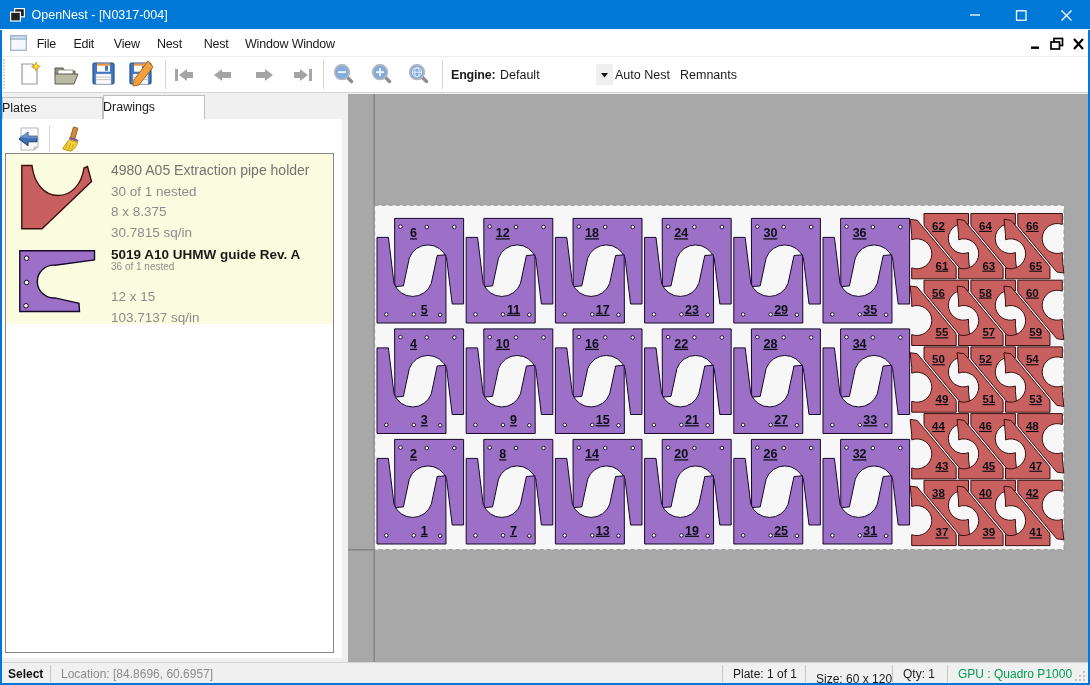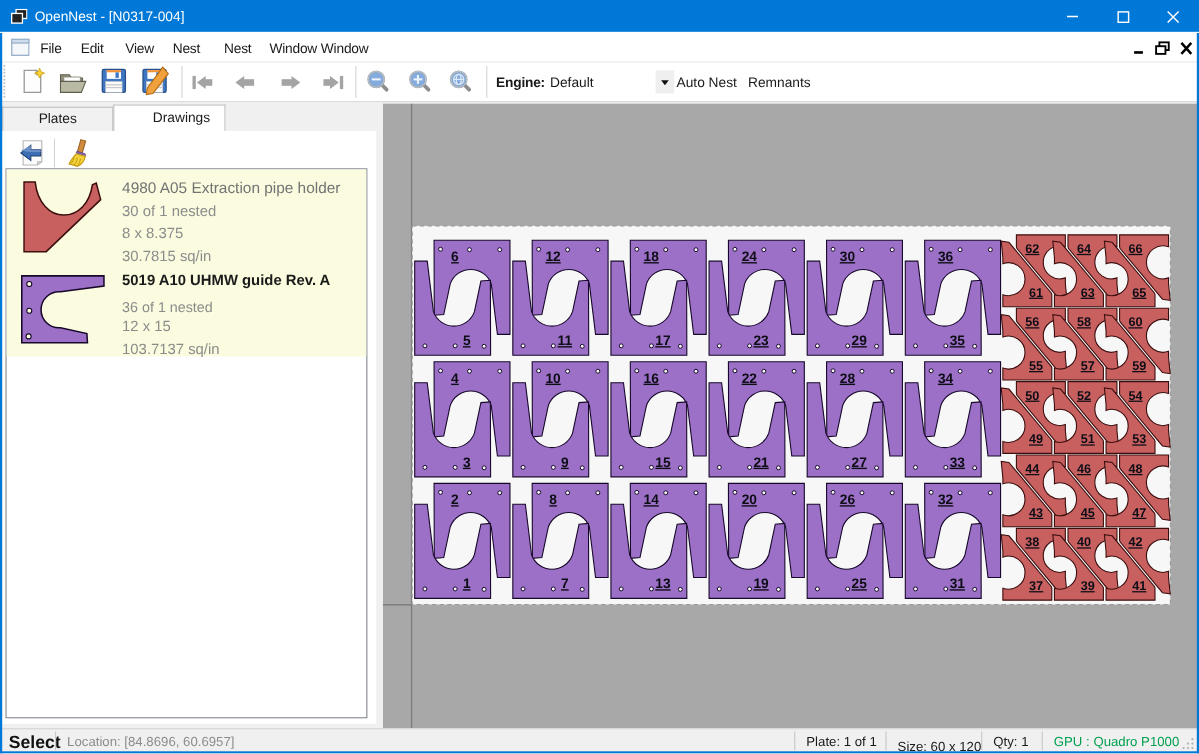--- a/index.html
+++ b/index.html
@@ -129,23 +129,23 @@
 <div class="abs" style="left:451px;top:68px;font-size:12.5px;font-weight:bold;letter-spacing:-0.2px;color:#1a1a1a">Engine:</div>
 <div class="abs" style="left:500px;top:68px;font-size:12.5px;color:#1a1a1a">Default</div>
 <div class="abs" style="left:596px;top:64px;width:17px;height:21px;background:#efefef"></div>
 <svg class="abs" style="left:599px;top:71px" width="11" height="8" viewBox="0 0 11 8">
     <path d="M2,2 h7 l-3.5,4.5 z" fill="#111"></path>
   </svg>
 <div class="abs" style="left:615px;top:68px;font-size:12.5px;color:#1a1a1a">Auto Nest</div>
 <div class="abs" style="left:680px;top:68px;font-size:12.5px;color:#1a1a1a">Remnants</div>
 <div class="abs" style="left:0;top:93px;width:348px;height:569px;background:#f0f0f0"></div>
 <div class="abs" style="left:2px;top:97px;width:101px;height:22px;background:#f1f1f1;border:1px solid #bfbfbf;border-bottom:none"></div>
-<div class="abs" style="left:2px;top:97px;width:101px;height:22px;font-size:12.5px;color:#1a1a1a;text-align:center;line-height:22px">Plates</div>
+<div class="abs" style="left:2px;top:97px;width:101px;height:22px;font-size:12.5px;color:#1a1a1a;line-height:22px">Plates</div>
 <div class="abs" style="left:103px;top:95px;width:102px;height:25px;background:#fff;border:1px solid #bfbfbf;border-bottom:none"></div>
-<div class="abs" style="left:103px;top:95px;width:124px;height:24px;font-size:12.5px;color:#1a1a1a;text-align:center;line-height:24px">Drawings</div>
+<div class="abs" style="left:103px;top:95px;width:124px;height:24px;font-size:12.5px;color:#1a1a1a;line-height:24px">Drawings</div>
 <div class="abs" style="left:2px;top:119px;width:340px;height:539px;background:#fff"></div>
 <svg style="position:absolute;left:17px;top:127px" width="26" height="24" viewBox="0 0 26 24">
     <path d="M4,1 h17 v19 l-4,3 h-13 z" fill="#fcfcfc" stroke="#b5b5b5" stroke-width="1"></path>
     <path d="M21,20 l-4,3 v-3 z" fill="#d8d8d8" stroke="#b5b5b5" stroke-width="0.8"></path>
     <path d="M11,5.2 v4 h9 v5.6 h-9 v4 l-9,-6.8 z" fill="#3e6fb5" stroke="#1d3f75" stroke-width="1"></path>
     <path d="M11,5.2 v4 h9 v2 h-9 l-9,-1.2 z" fill="#7296cd" opacity="0.85"></path>
   </svg>
 <div class="abs" style="left:49px;top:126px;width:1px;height:26px;background:#d4d4d4"></div>
 <svg style="position:absolute;left:59px;top:126px" width="26" height="26" viewBox="0 0 26 26">
     <path d="M14.5,1 l4.4,1.2 -3.2,11 -4.4,-1.2 z" fill="#cf8b3e" stroke="#9c6222" stroke-width="1"></path>
@@ -166,21 +166,21 @@
       <circle cx="7.6" cy="8.2" r="2.3"></circle>
       <circle cx="7.6" cy="32.5" r="2.3"></circle>
       <circle cx="7.0" cy="55.8" r="2.3"></circle>
     </g>
   </svg>
 <div class="abs" style="left:111px;top:162px;font-size:14px;font-weight:normal;color:#737373">4980 A05 Extraction pipe holder</div>
 <div class="abs" style="left:111px;top:183.5px;font-size:13.5px;color:#8c8c8c">30 of 1 nested</div>
 <div class="abs" style="left:111px;top:204px;font-size:13.5px;color:#8c8c8c">8 x 8.375</div>
 <div class="abs" style="left:111px;top:224.5px;font-size:13.5px;color:#8c8c8c">30.7815 sq/in</div>
 <div class="abs" style="left:111px;top:247px;font-size:13.5px;font-weight:bold;color:#1a1a1a">5019 A10 UHMW guide Rev. A</div>
-<div class="abs" style="left:111px;top:272px;font-size:13px;color:#8c8c8c">36 of 1 nested</div>
+<div class="abs" style="left:111px;top:261px;font-size:10px;color:#8c8c8c">36 of 1 nested</div>
 <div class="abs" style="left:111px;top:289px;font-size:13.5px;color:#8c8c8c">12 x 15</div>
 <div class="abs" style="left:111px;top:309.5px;font-size:13.5px;color:#8c8c8c">103.7137 sq/in</div>
 <svg width="742" height="568" viewBox="0 0 742 568" style="position:absolute;left:348px;top:94px" xmlns="http://www.w3.org/2000/svg">
     <rect x="0" y="0" width="742" height="568" fill="#a8a8a8"></rect>
     <line x1="26.2" y1="0" x2="26.2" y2="568" stroke="#7f7f7f" stroke-width="1.3"></line>
     <line x1="0" y1="455.8" x2="27" y2="455.8" stroke="#7f7f7f" stroke-width="1.3"></line>
     <rect x="26.7" y="111.3" width="689.3" height="344.3" fill="#f7f7f7" stroke="#9a9a9a" stroke-width="1" stroke-dasharray="4,3"></rect>
     <defs>
       <g id="pp">
         <path d="M0,0 L69,0 L69,85.6 L57.6,85.6 L52,39.7 A19.8,19.8 0 0 0 14.7,39.7 L8.8,67.5 L0.2,68.2 Z" fill="#9c70c6" stroke="#17082b" stroke-width="1"></path>
@@ -321,21 +321,21 @@
     <text x="684.3" y="335.9" text-anchor="middle" style="font-family:&quot;Liberation Sans&quot;,sans-serif;font-weight:bold;font-size:12.5px;text-decoration:underline;fill:#0d0d16;font-size:11.5px">48</text>
     <text x="687.7" y="375.7" text-anchor="middle" style="font-family:&quot;Liberation Sans&quot;,sans-serif;font-weight:bold;font-size:12.5px;text-decoration:underline;fill:#0d0d16;font-size:11.5px">47</text>
     <text x="590.5" y="402.6" text-anchor="middle" style="font-family:&quot;Liberation Sans&quot;,sans-serif;font-weight:bold;font-size:12.5px;text-decoration:underline;fill:#0d0d16;font-size:11.5px">38</text>
     <text x="593.9" y="442.4" text-anchor="middle" style="font-family:&quot;Liberation Sans&quot;,sans-serif;font-weight:bold;font-size:12.5px;text-decoration:underline;fill:#0d0d16;font-size:11.5px">37</text>
     <text x="637.4" y="402.6" text-anchor="middle" style="font-family:&quot;Liberation Sans&quot;,sans-serif;font-weight:bold;font-size:12.5px;text-decoration:underline;fill:#0d0d16;font-size:11.5px">40</text>
     <text x="640.8" y="442.4" text-anchor="middle" style="font-family:&quot;Liberation Sans&quot;,sans-serif;font-weight:bold;font-size:12.5px;text-decoration:underline;fill:#0d0d16;font-size:11.5px">39</text>
     <text x="684.3" y="402.6" text-anchor="middle" style="font-family:&quot;Liberation Sans&quot;,sans-serif;font-weight:bold;font-size:12.5px;text-decoration:underline;fill:#0d0d16;font-size:11.5px">42</text>
     <text x="687.7" y="442.4" text-anchor="middle" style="font-family:&quot;Liberation Sans&quot;,sans-serif;font-weight:bold;font-size:12.5px;text-decoration:underline;fill:#0d0d16;font-size:11.5px">41</text>
   </svg>
 <div class="abs" style="left:0;top:662px;width:1090px;height:23px;background:#f0f0f0;border-top:1px solid #d4d4d4"></div>
-<div class="abs" style="left:8px;top:667px;font-size:16px;font-weight:bold;color:#111">Select</div>
+<div class="abs" style="left:8px;top:667px;font-size:12px;font-weight:bold;color:#111">Select</div>
 <div class="abs" style="left:50px;top:665px;width:1px;height:17px;background:#c6c6c6"></div>
 <div class="abs" style="left:722px;top:665px;width:1px;height:17px;background:#c6c6c6"></div>
 <div class="abs" style="left:805px;top:665px;width:1px;height:17px;background:#c6c6c6"></div>
 <div class="abs" style="left:892px;top:665px;width:1px;height:17px;background:#c6c6c6"></div>
 <div class="abs" style="left:947px;top:665px;width:1px;height:17px;background:#c6c6c6"></div>
 <div class="abs" style="left:61px;top:667px;font-size:12px;color:#8c8c8c">Location: [84.8696, 60.6957]</div>
 <div class="abs" style="left:733px;top:667px;font-size:12px;color:#1a1a1a">Plate: 1 of 1</div>
 <div class="abs" style="left:816px;top:672px;font-size:12px;color:#1a1a1a">Size: 60 x 120</div>
 <div class="abs" style="left:903px;top:667px;font-size:12px;color:#1a1a1a">Qty: 1</div>
 <div class="abs" style="left:958px;top:667px;font-size:12px;color:#00a050">GPU : Quadro P1000</div>

